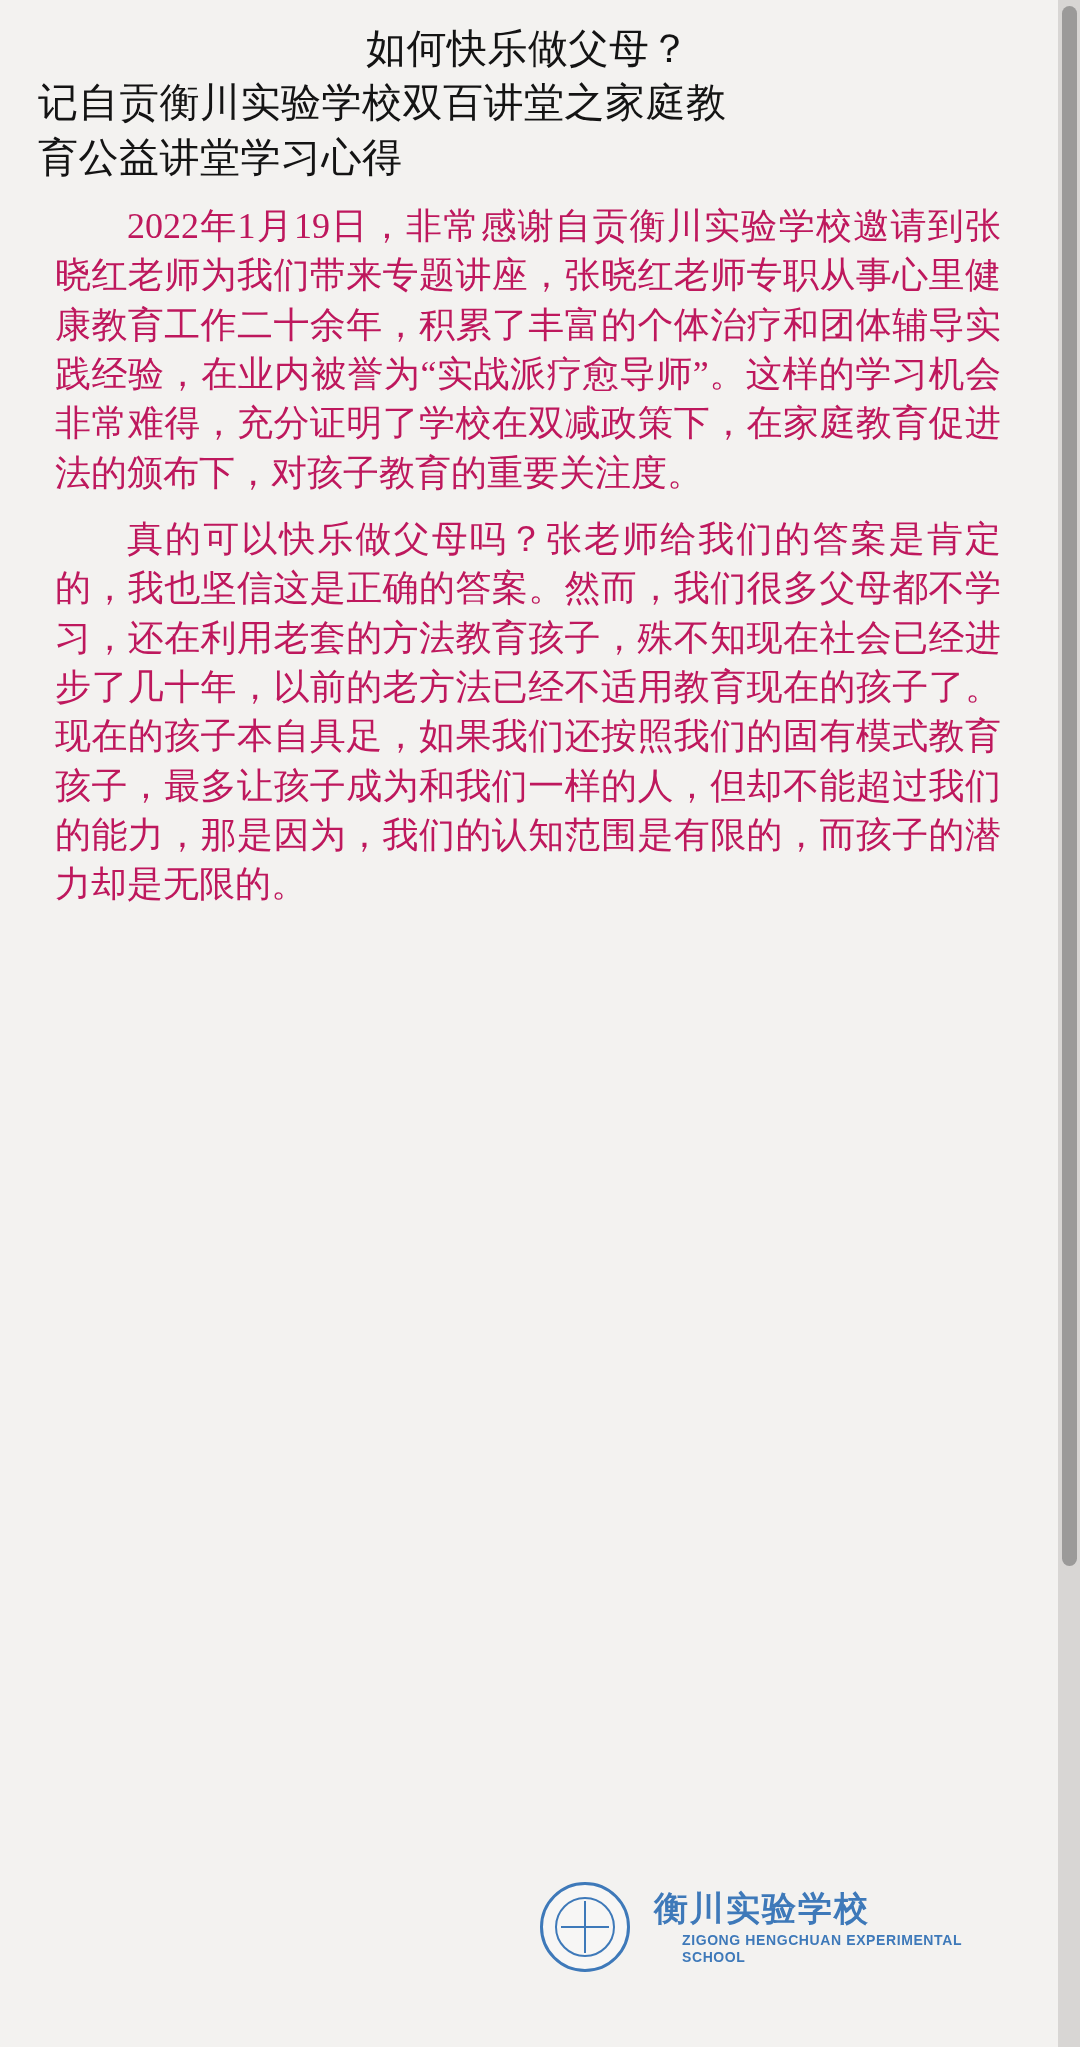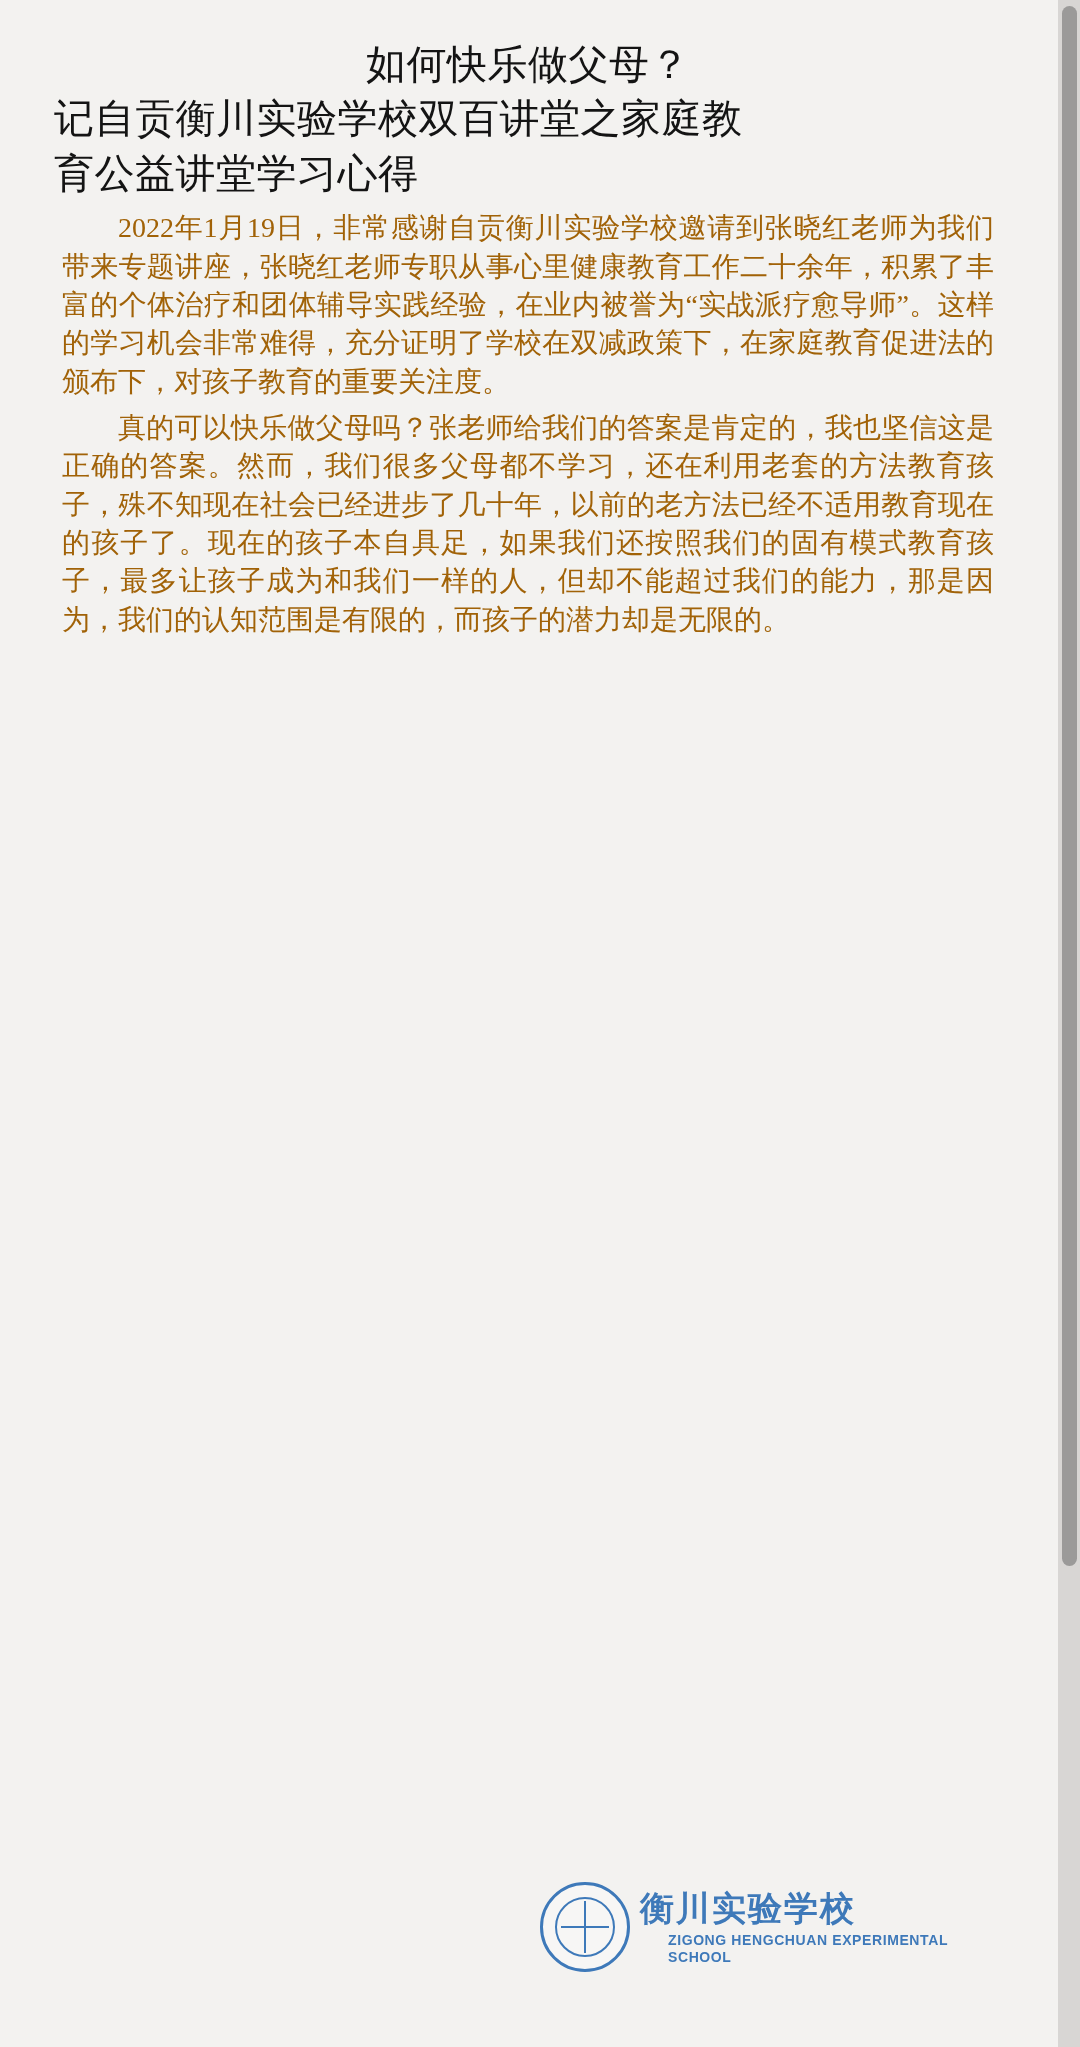--- a/index.html
+++ b/index.html
@@ -23,21 +23,21 @@
     background: #f2f1ef;
     box-sizing: border-box;
   }
   .paper {
     position: absolute;
     left: 0;
     top: 0;
     width: 1058px;
     height: 2047px;
     background: #f3f2f0;
-    padding: 16px;
+    padding: 0;
     box-sizing: border-box;
   }
   .scrollbar-track {
     position: absolute;
     right: 0;
     top: 0;
     width: 22px;
     height: 2047px;
     background: #d8d6d4;
   }
@@ -63,39 +63,39 @@
     letter-spacing: 0.5px;
   }
   .title-line {
     display: block;
   }
   .title-sub {
     display: block;
     text-align: left;
   }
   .body-para {
-    font-size: 28px;
+    font-size: 36px;
     line-height: 1.37;
-    color: #a16207;
+    color: #be185d;
     text-align: justify;
     text-justify: inter-ideograph;
     text-indent: 2em;
-    margin: 8px;
+    margin: 17px;
     letter-spacing: 0px;
     font-weight: 500;
   }
   .watermark {
     position: absolute;
     left: 540px;
     top: 1872px;
     width: 470px;
     height: 110px;
     display: flex;
     align-items: center;
-    gap: 10px;
+    gap: 24px;
     opacity: 0.92;
   }
   .wm-seal {
     width: 84px;
     height: 84px;
     border-radius: 50%;
     border: 3px solid #2f6fb5;
     position: relative;
     flex: 0 0 auto;
     background: rgba(255,255,255,0.35);

